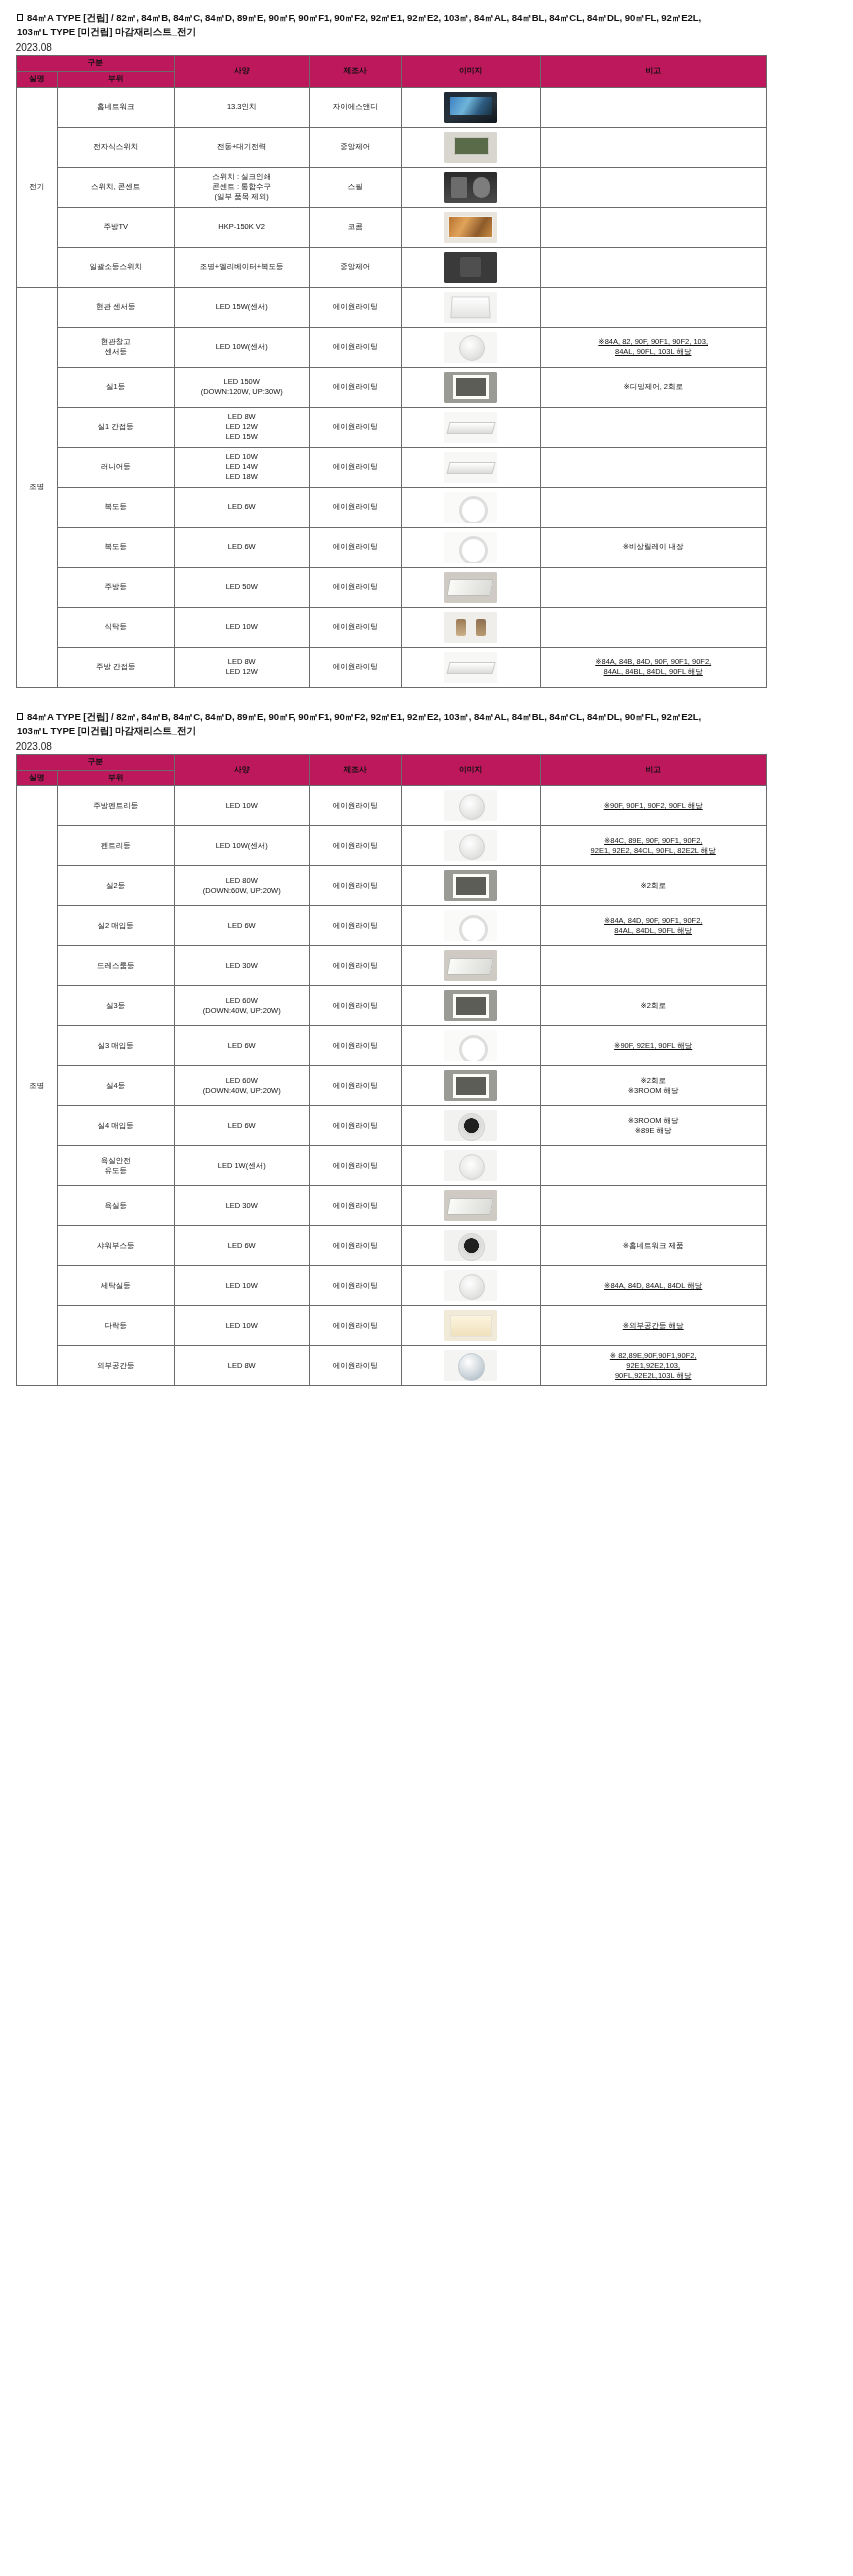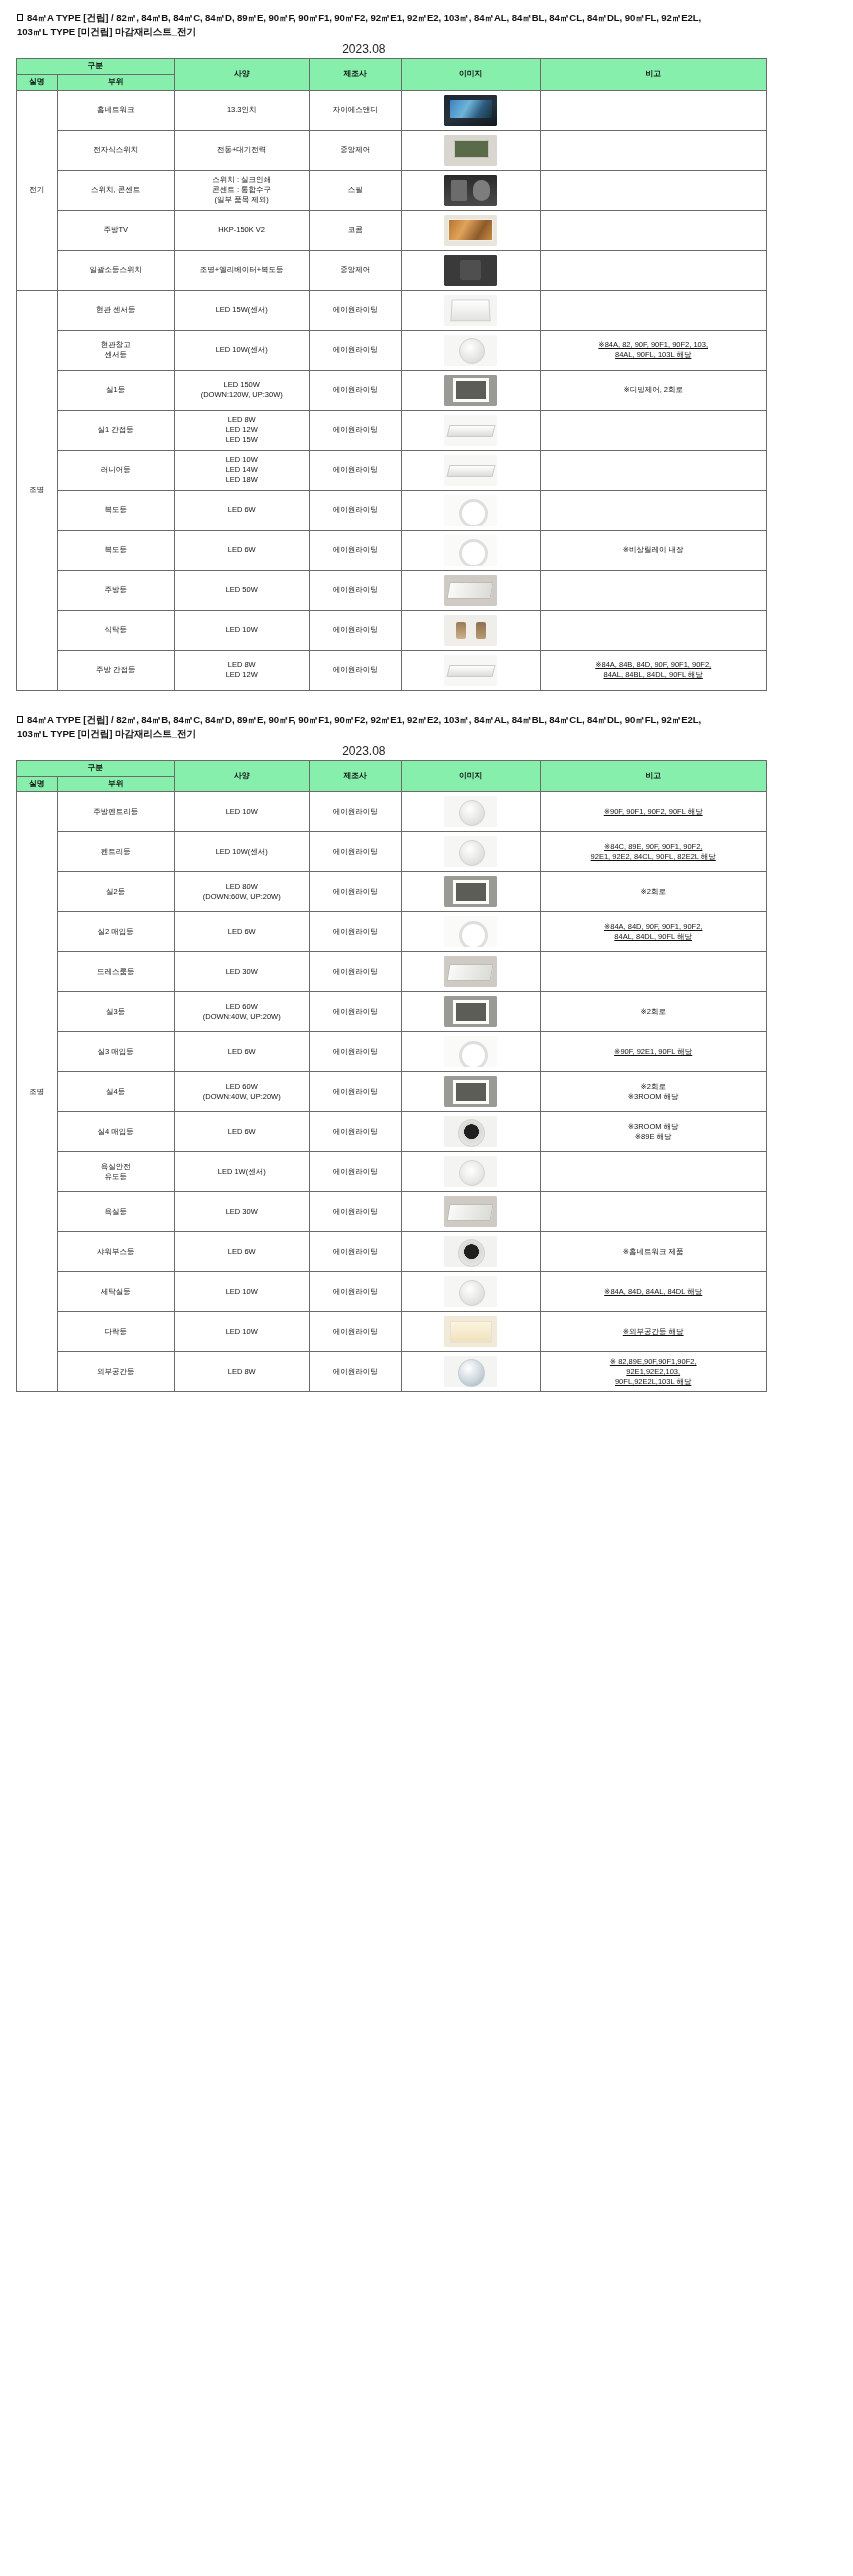--- a/index.html
+++ b/index.html
@@ -24,41 +24,41 @@
   }
   .doc-title .sq {
     display: inline-block;
     width: 6.4px; height: 6.4px;
     border: 1.1px solid #111;
     margin-right: 3.6px;
     position: relative;
     top: -0.7px;
   }
   .date-row {
-    text-align: center;
-    font-size: 12px;
+    text-align: left;
+    font-size: 10px;
     color: #222;
     margin: 2.8px 4.3px 2.1px 0;
   }
   table.sheet {
     width: 100%;
     border-collapse: collapse;
     table-layout: fixed;
   }
   table.sheet th, table.sheet td {
     border: 0.7px solid #6b6b6b;
     font-size: 7.5px;
     color: #111;
     text-align: center;
     vertical-align: middle;
     padding: 2.1px 1.4px;
     line-height: 1.35;
   }
   table.sheet th {
-    background: #86efac;
+    background: #be185d;
     font-weight: bold;
     font-size: 7.8px;
   }
   col.c-sm   { width: 41px; }
   col.c-part { width: 117px; }
   col.c-spec { width: 135px; }
   col.c-maker{ width: 92px; }
   col.c-img  { width: 139px; }
   col.c-note { width: 226px; }
 

